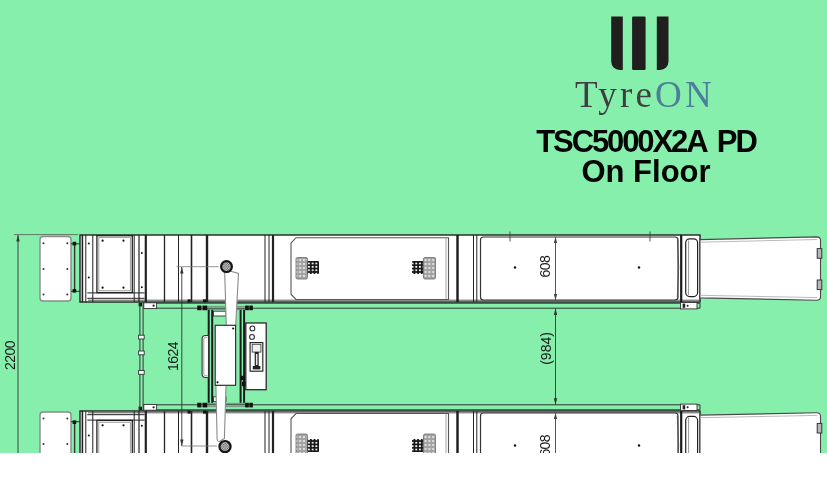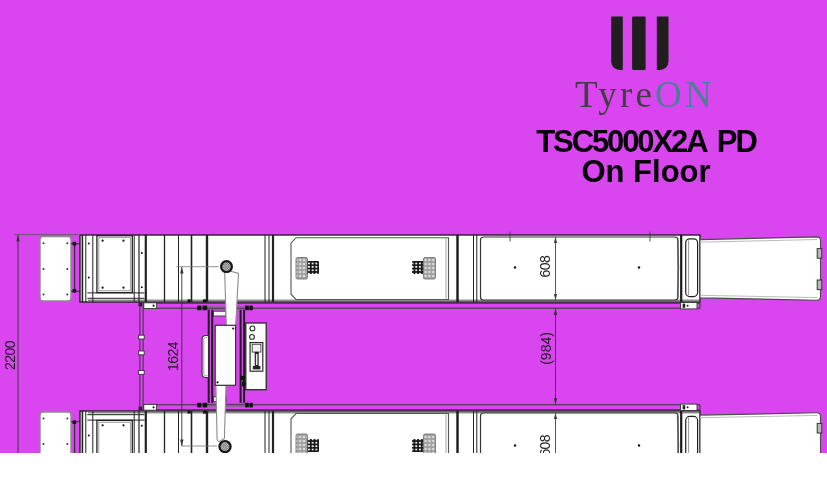--- a/index.html
+++ b/index.html
@@ -1,16 +1,16 @@
 <!DOCTYPE html>
 <html><head>
 <meta charset="utf-8">
 <style>
   html,body{margin:0;padding:0;background:#ffffff;}
-  .page{position:relative;width:827px;height:453px;background:#d946ef;overflow:hidden;}
+  .page{position:relative;width:827px;height:453px;background:#86efac;overflow:hidden;}
   svg{position:absolute;left:0;top:0;}
   text{font-family:"Liberation Sans",sans-serif;}
 </style>
 </head>
 <body>
 <div class="page">
 <svg width="827" height="491" viewBox="0 0 827 491">
 <defs>
   <pattern id="knurlL" width="3.8" height="4" patternUnits="userSpaceOnUse">
     <rect width="3.8" height="4" fill="#dedede"></rect>

